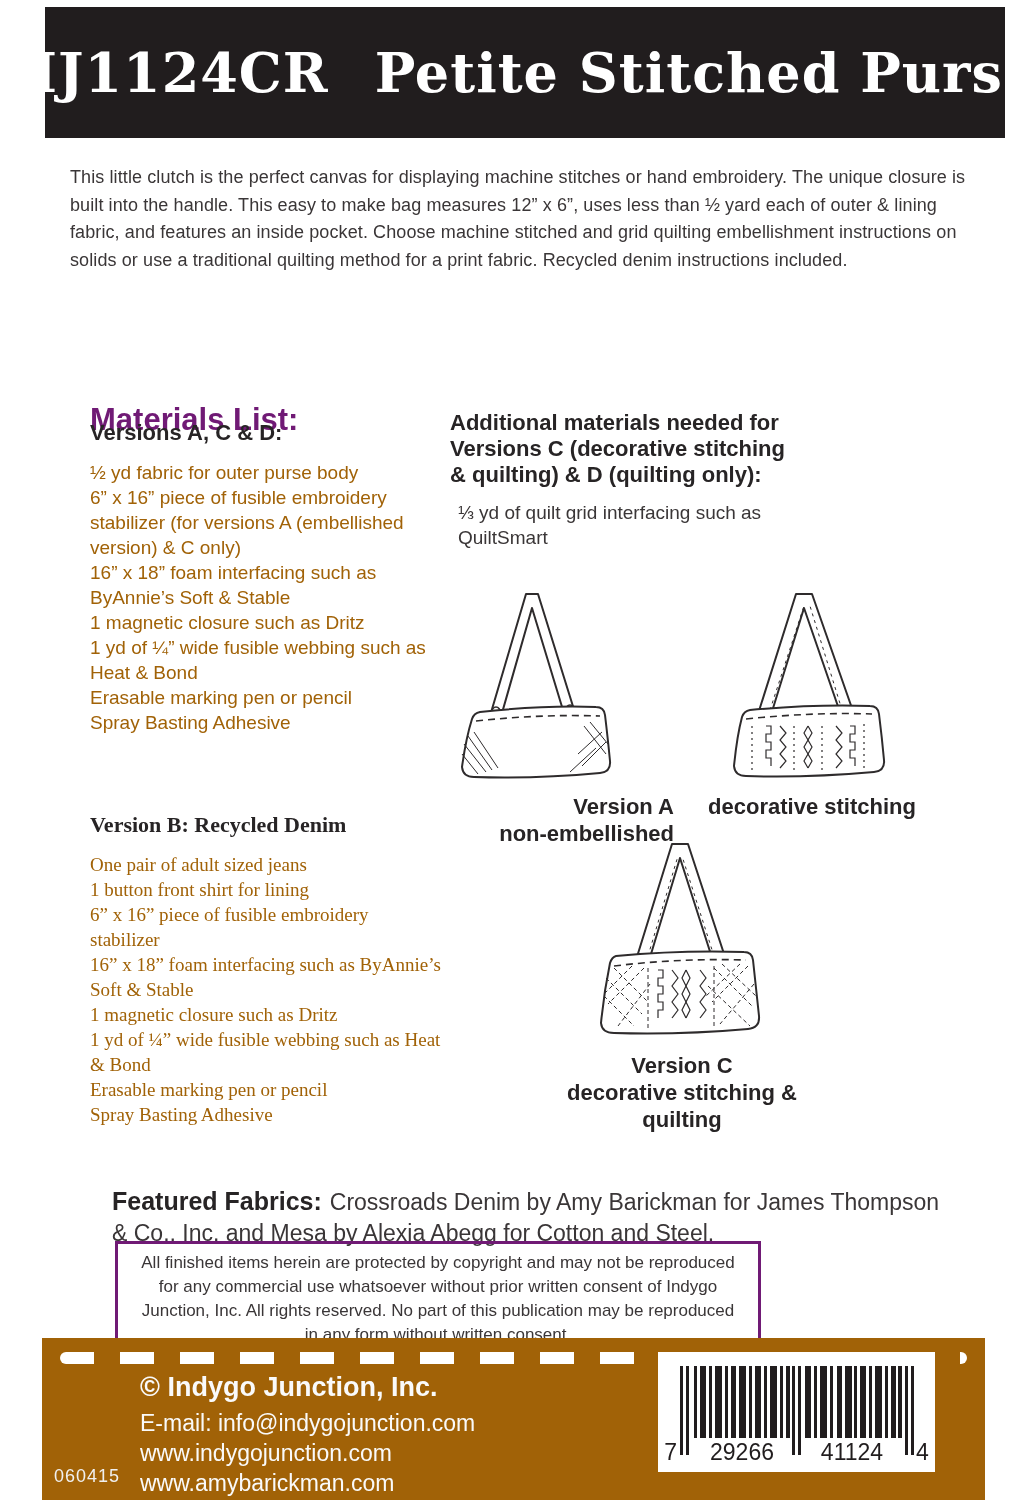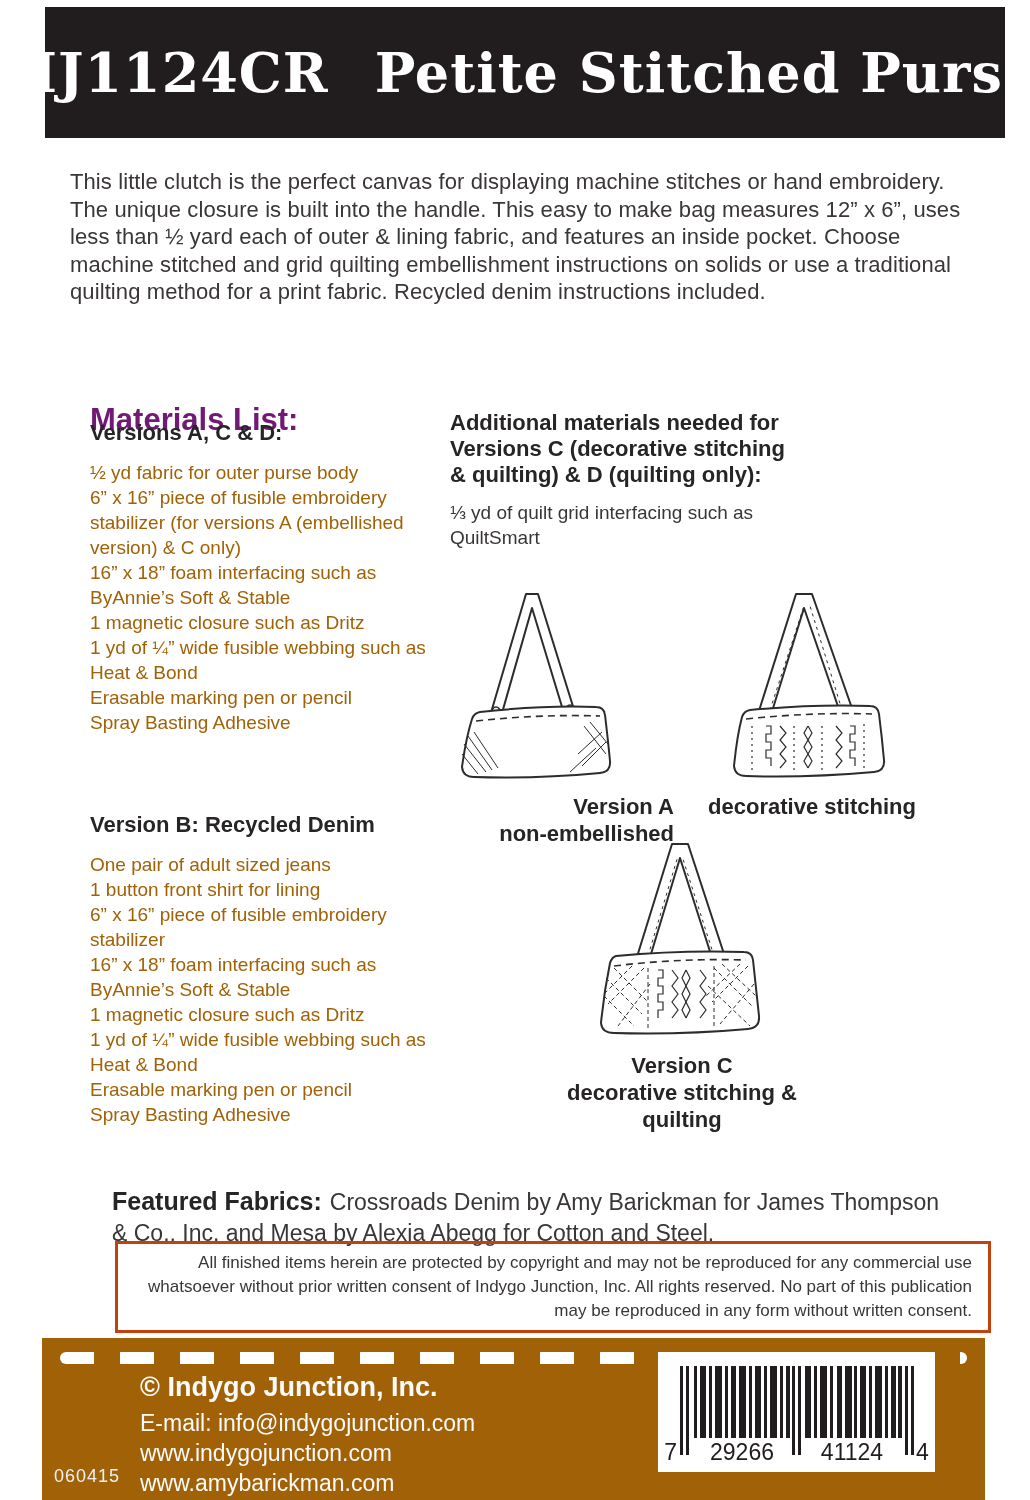--- a/index.html
+++ b/index.html
@@ -14,51 +14,51 @@
     background:#211d1e;display:flex;align-items:center;justify-content:center;padding-left:20px;
   }
   .header-title{
     color:#ffffff;font-family:"DejaVu Serif",serif;font-weight:bold;
     font-size:54px;letter-spacing:1px;white-space:nowrap;
   }
   .header-title .code{margin-right:46px;}
   
   .intro{
     position:absolute;left:70px;top:146px;width:900px;
-    font-size:22px;line-height:27.5px;color:#3a3637;letter-spacing:.1px;
+    font-size:18px;line-height:27.5px;color:#3a3637;letter-spacing:.1px;
   }
   
   .materials-heading{
     position:absolute;left:90px;top:376px;font-size:31px;font-weight:bold;color:#701a75;
   }
   .col-left{position:absolute;left:90px;top:420px;width:352px;}
   .sub-heading{font-size:22px;font-weight:bold;color:#272425;margin:0 0 14px 0;}
   ul.mat-list{list-style:none;margin:0;padding:0;font-size:19px;line-height:25px;color:#a16207;}
-  .versionb-block{position:absolute;left:90px;top:812px;width:352px;}
+  .versionb-block{position:absolute;left:90px;top:812px;width:352px;font-family:Liberation Serif, serif;}
   .col-right{position:absolute;left:450px;top:410px;width:348px;}
   .col-right .sub-heading{line-height:26px;margin-bottom:12px;}
-  .col-right .body-text{font-size:19px;line-height:25px;margin:0;}
+  .col-right .body-text{font-size:19px;line-height:25px;margin:8px;}
   
   .illus{position:absolute;}
   .illus svg{display:block;}
   .caption{
     position:absolute;text-align:center;font-size:22px;font-weight:bold;
     color:#272425;line-height:27px;
   }
   
   .featured{
     position:absolute;left:112px;top:1163px;width:828px;
     font-size:23px;line-height:31px;color:#3a3637;
   }
   .featured .label{font-weight:bold;font-size:25px;color:#272425;margin-right:8px;}
   
   .copyright-box{
-    position:absolute;left:115px;top:1241px;width:876px;
-    border:3px solid #c2410c;box-sizing:border-box;
-    padding:7px 16px;text-align:right;font-size:17px;line-height:24px;color:#3a3637;
+    position:absolute;left:115px;top:1241px;width:646px;
+    border:3px solid #701a75;box-sizing:border-box;
+    padding:7px 16px;text-align:center;font-size:17px;line-height:24px;color:#3a3637;
   }
   
   .footer-bar{
     position:absolute;left:42px;top:1338px;width:943px;height:162px;background:#a16207;
   }
   .footer-dashes{
     position:absolute;left:18px;top:14px;width:907px;height:12px;
     background-image:repeating-linear-gradient(90deg,#ffffff 0 34px,transparent 34px 60px);
     border-radius:6px;
   }

